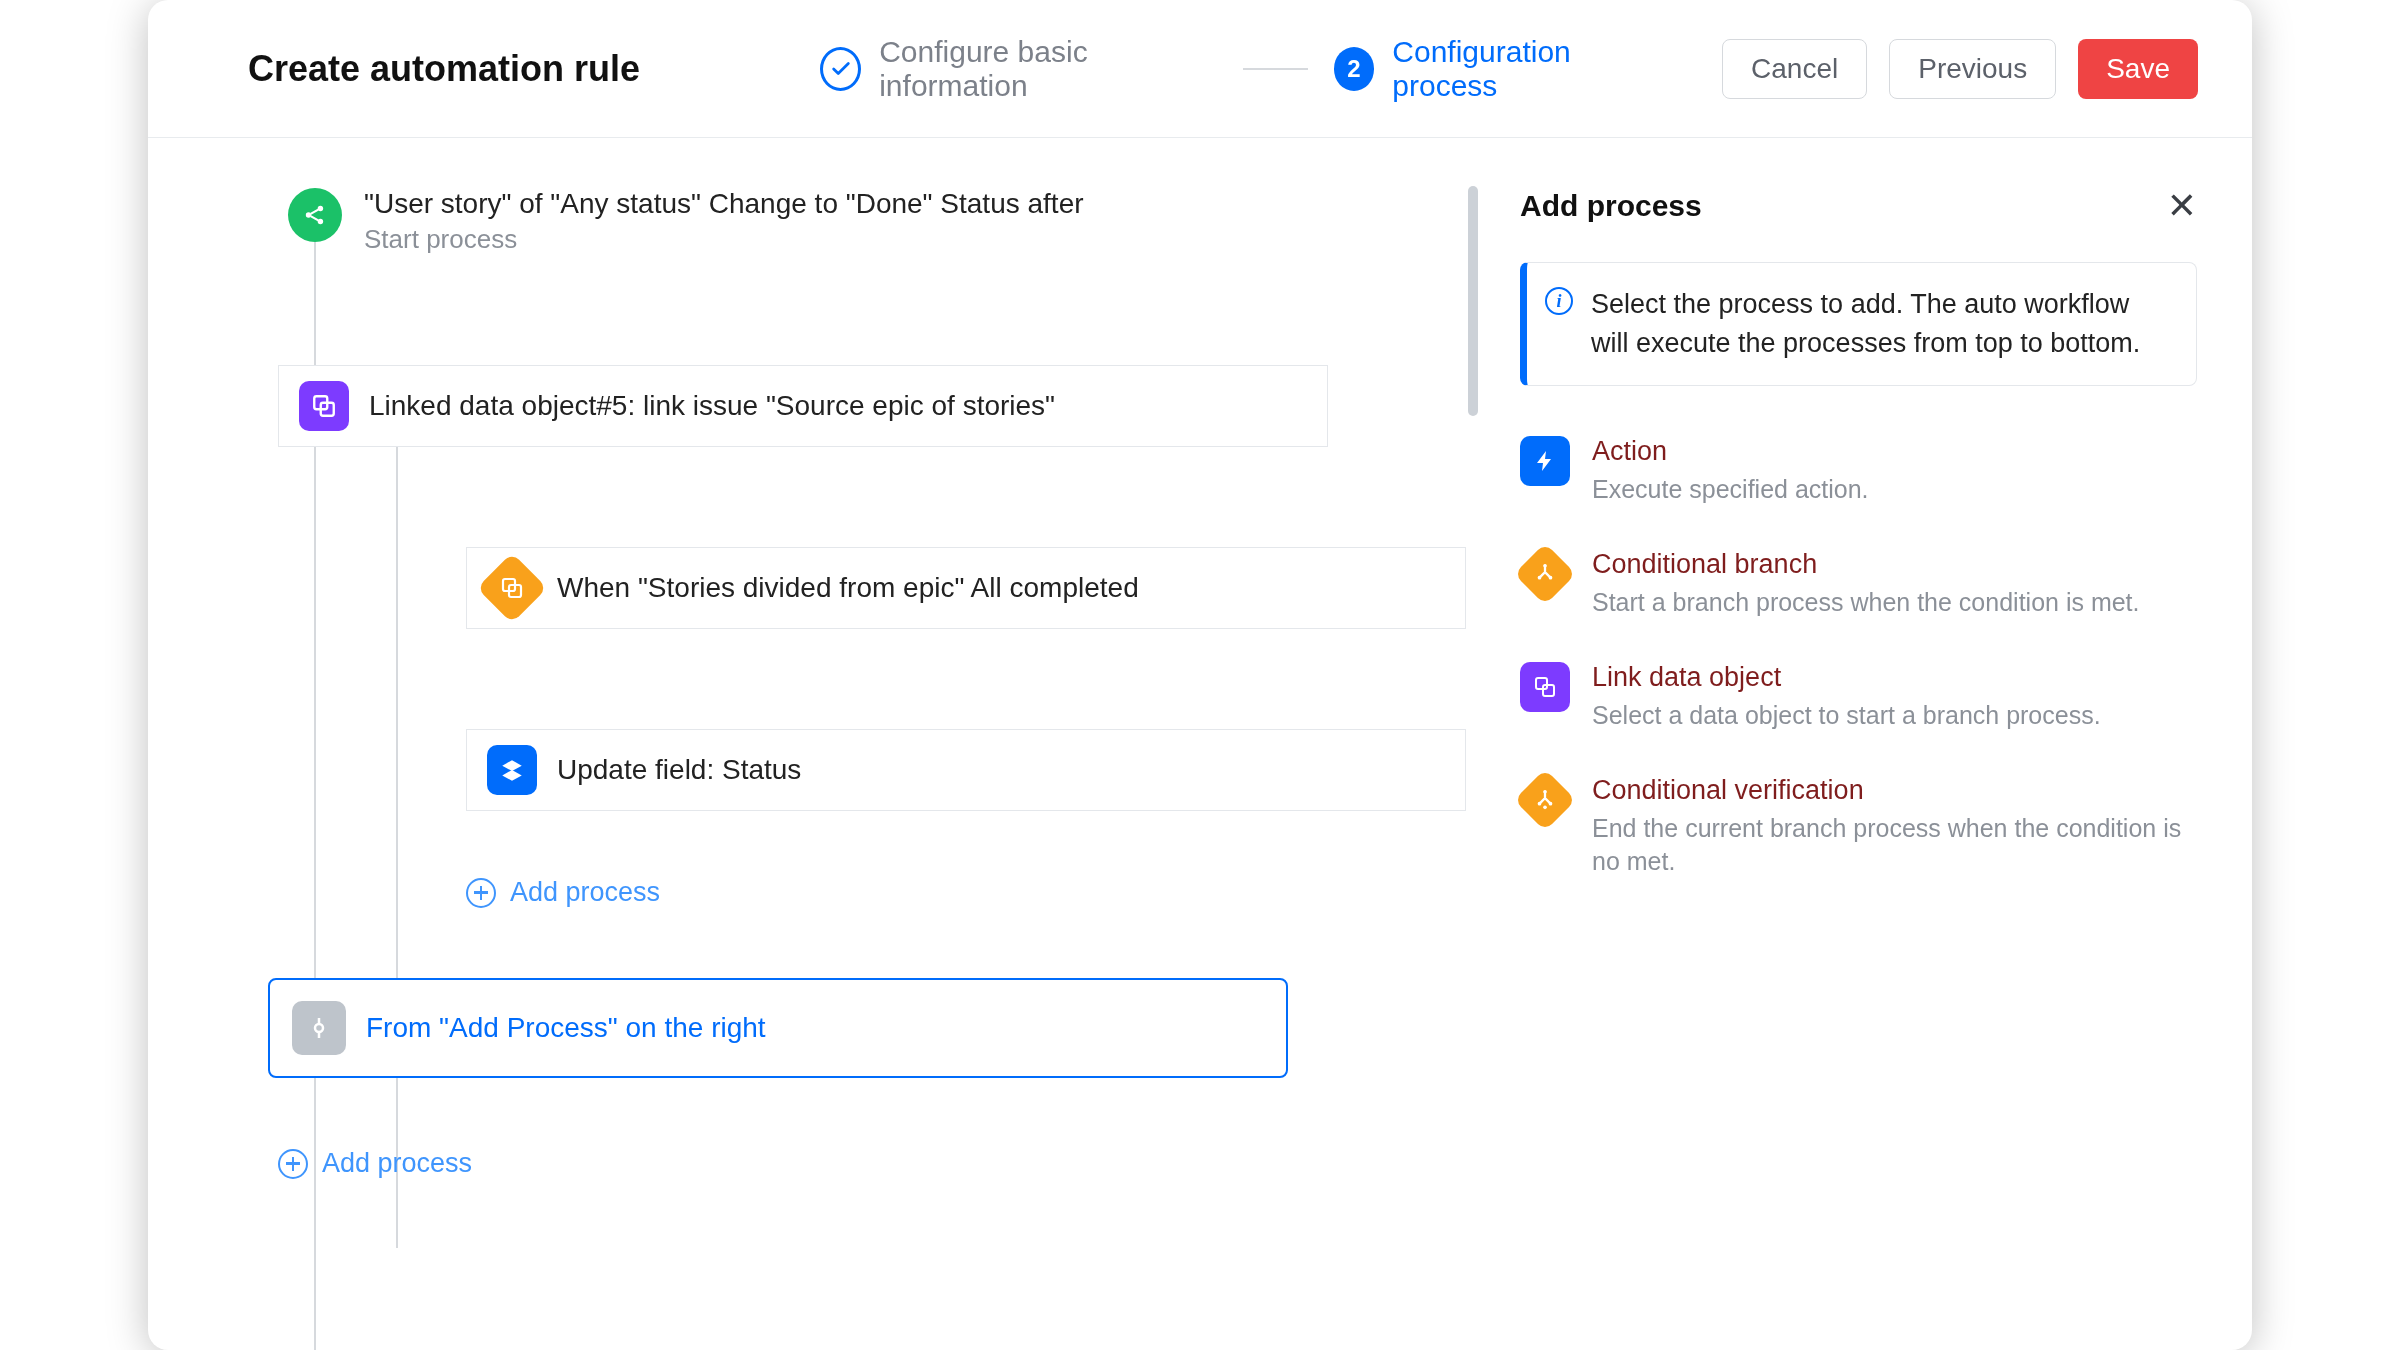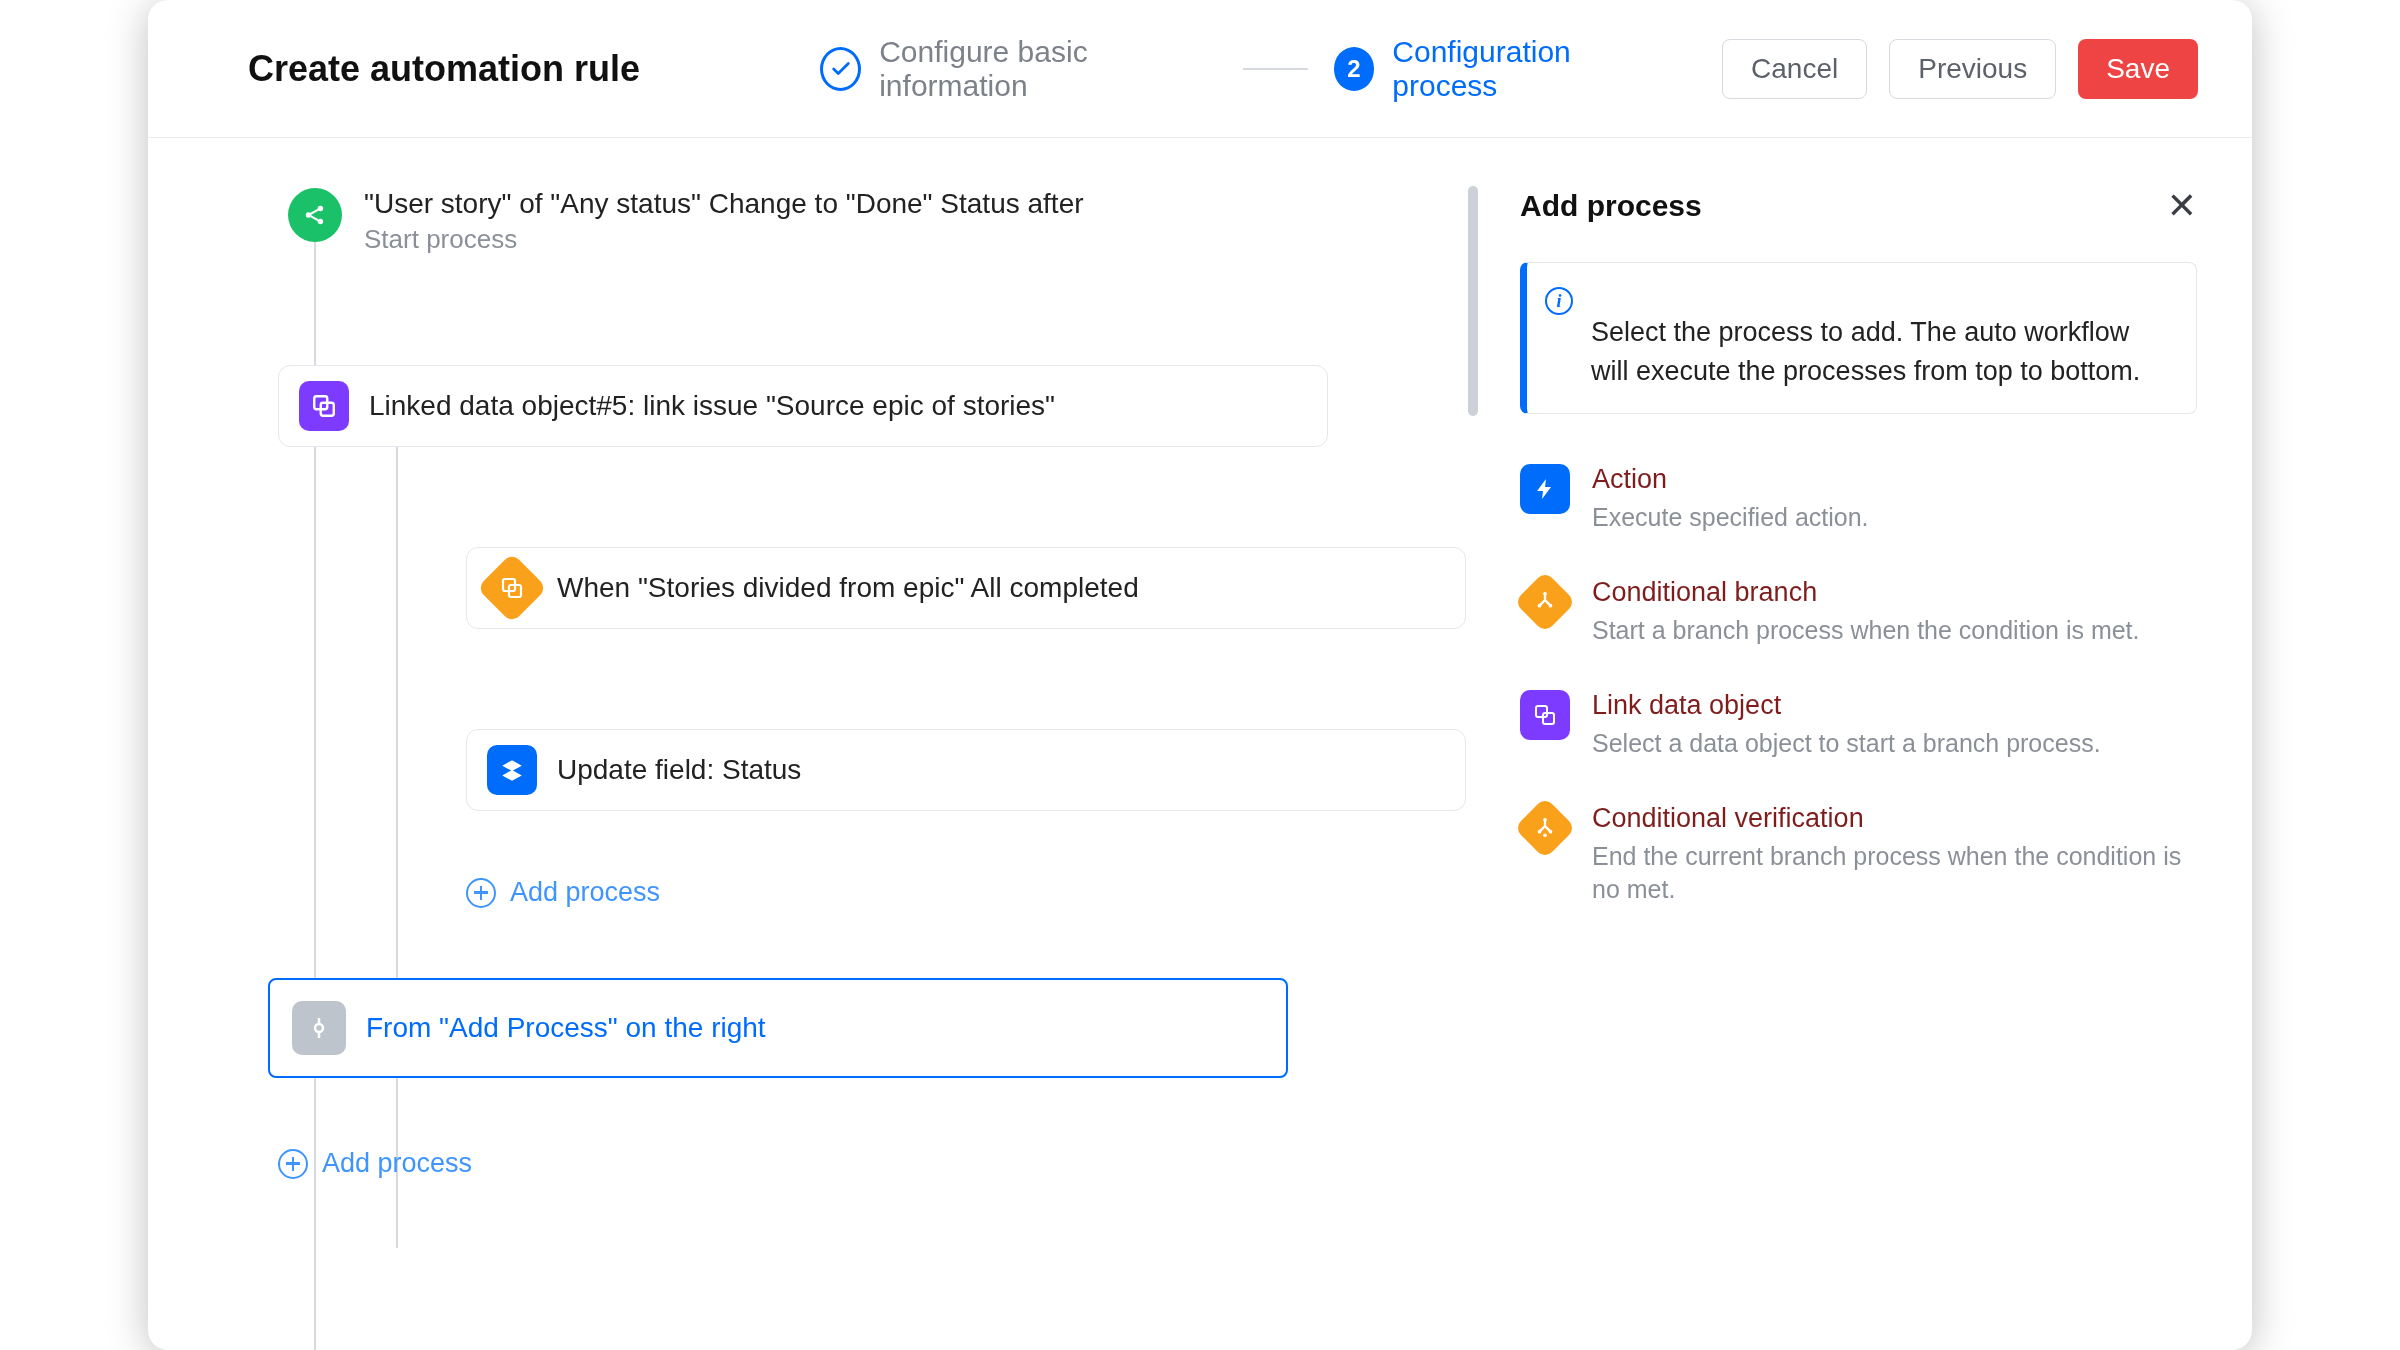--- a/index.html
+++ b/index.html
@@ -78,21 +78,21 @@
   .start-text .t1 { font-size:28px; color:#222; }
   .start-text .t2 { font-size:26px; color:#8B9098; margin-top:4px; }
 
   
   .vline-main {
     position:absolute; left:26px; top:54px; bottom:-1040px;
     width:2px; background:#D6D9DD; z-index:0;
   }
 
   .card {
-    background:#fff; border:1.5px solid #E4E7EB; border-radius:12px;
+    background:#fff; border:1.5px solid #E4E7EB; border-radius:0;
     height:82px; display:flex; align-items:center; gap:20px; padding:11px 20px;
     font-size:28px; color:#222;
   }
   .card .icon {
     width:50px; height:50px; border-radius:10px;
     display:flex; align-items:center; justify-content:center;
     flex-shrink:0;
   }
   .icon-purple { background:#7D3BFF; }
   .icon-orange {
@@ -162,21 +162,21 @@
     padding: 22px 24px 22px 18px;
     border-left: 7px solid #006CFB;
     display:flex; gap:18px; align-items:flex-start;
   }
   .info-icon {
     width:28px; height:28px; border:2.5px solid #006CFB; border-radius:50%;
     color:#006CFB; display:flex; align-items:center; justify-content:center;
     font-size:18px; font-weight:700; flex-shrink:0; margin-top:2px;
     font-family: Georgia, serif; font-style: italic;
   }
-  .info-text { font-size:27px; color:#222; line-height:1.45;margin-top:28px; }
+  .info-text { font-size:27px; color:#222; line-height:1.45; }
 
   .plist { margin-top: 50px; display:flex; flex-direction:column; gap:42px; }
   .p-item { display:flex; gap:22px; align-items:flex-start; cursor:pointer; }
   .p-icon {
     width:50px; height:50px; border-radius:10px;
     display:flex; align-items:center; justify-content:center;
     flex-shrink:0;
   }
   .p-icon.diamond {
     width:44px; height:44px; background:#F9A11B; transform:rotate(45deg);

